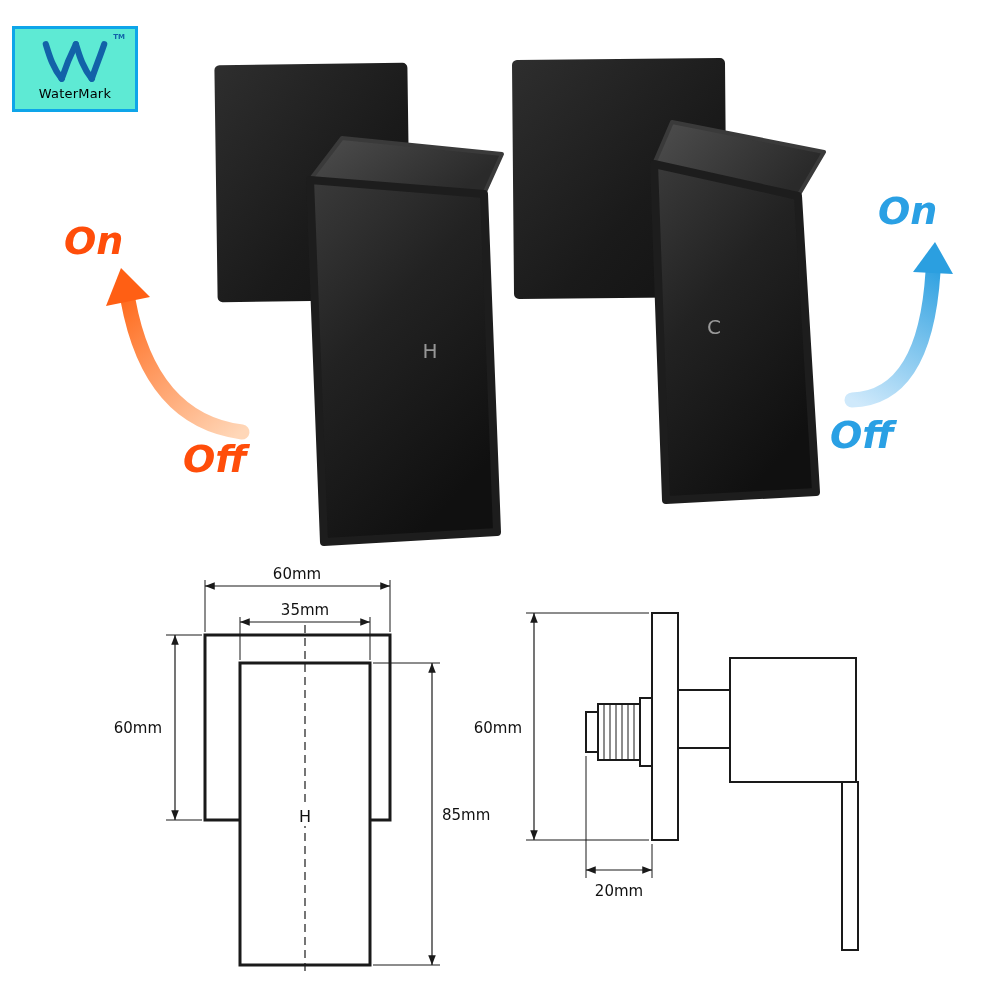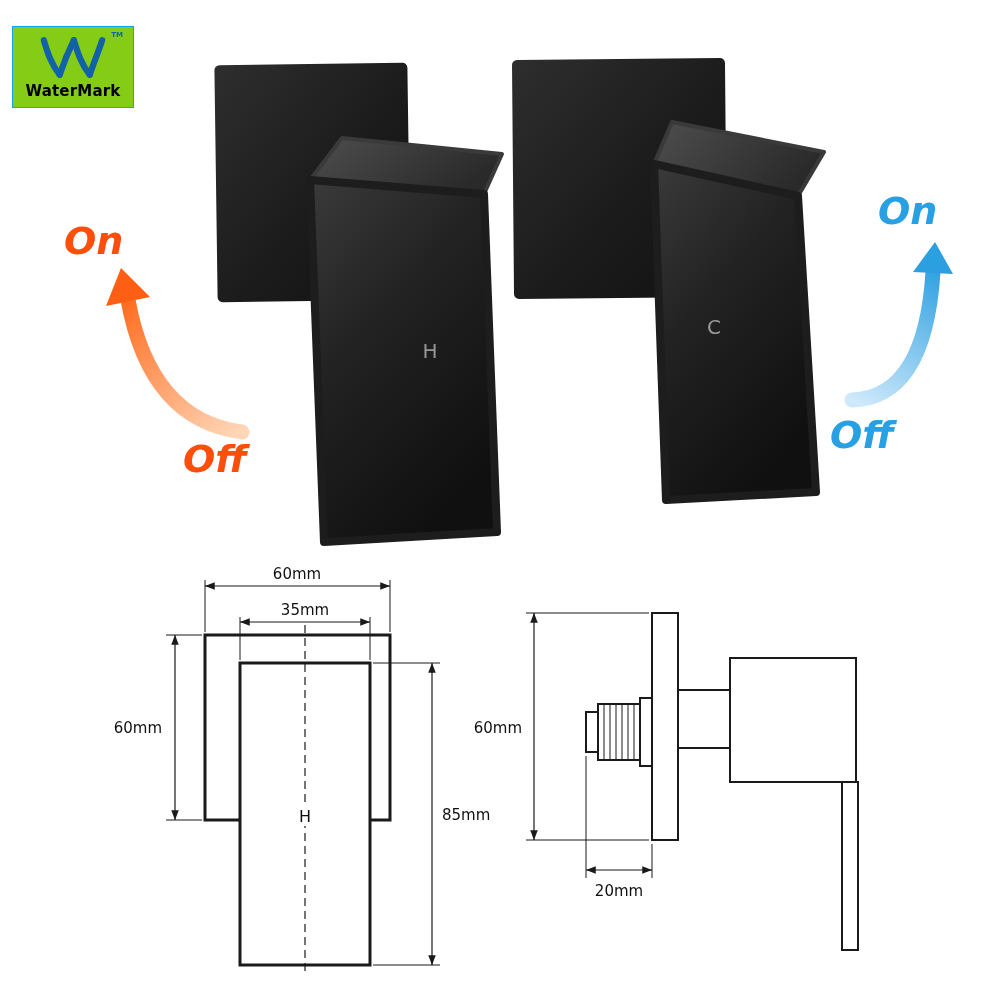--- a/index.html
+++ b/index.html
@@ -1,22 +1,22 @@
 <!DOCTYPE html>
 <html><head>
 <meta charset="utf-8">
 <style>
   html,body{margin:0;padding:0;background:#ffffff;}
   .page{position:relative;width:1000px;height:1000px;background:#ffffff;overflow:hidden;
         font-family:"DejaVu Sans","Liberation Sans",sans-serif;}
   .abs{position:absolute;}
   
-  .logo-box{left:12px;top:26px;width:120px;height:80px;background:#84cc16;border:1px solid #0ea5e9;
+  .logo-box{left:12px;top:26px;width:120px;height:80px;background:#5eead4;border:3px solid #0ea5e9;
             display:flex;flex-direction:column;align-items:center;justify-content:center;gap:2px;}
-  .logo-brand{font-size:15px;font-weight:bold;color:#000;letter-spacing:.2px;text-align:right;}
+  .logo-brand{font-size:13px;font-weight:normal;color:#000;letter-spacing:.2px;text-align:right;}
   .logo-tm{position:absolute;top:4px;right:10px;font-size:7px;color:#1262a8;font-weight:bold;}
   
   .onoff{font-style:italic;font-weight:bold;font-size:38px;line-height:1;}
   .hot-col{color:#ff4d0a;}
   .cold-col{color:#2aa0e4;}
   .on-hot{left:64px;top:222px;}
   .off-hot{left:183px;top:440px;}
   .on-cold{left:878px;top:192px;}
   .off-cold{left:830px;top:416px;}
   svg{display:block;}

